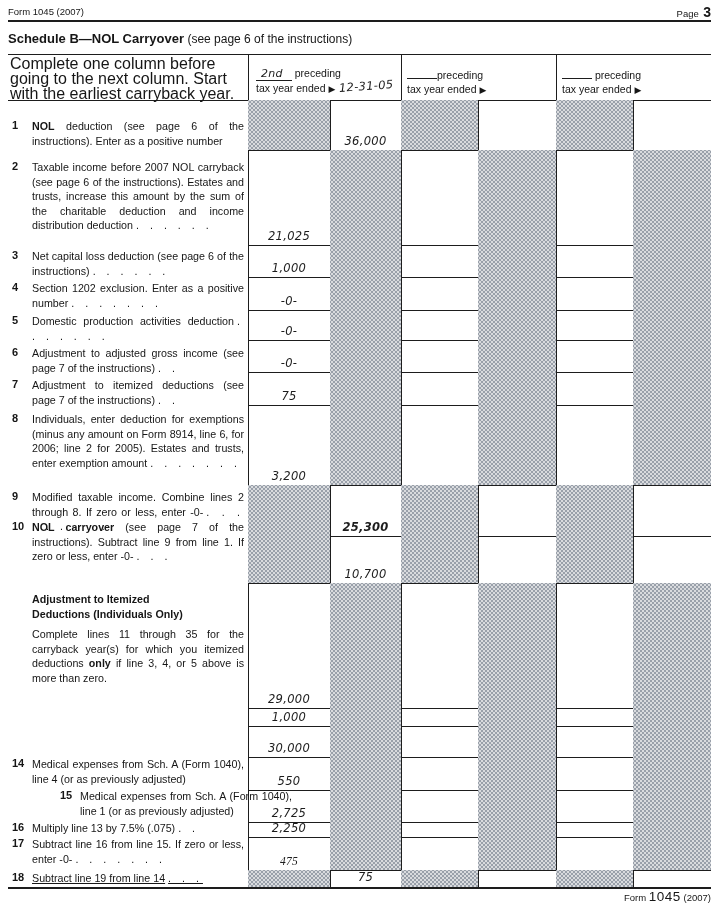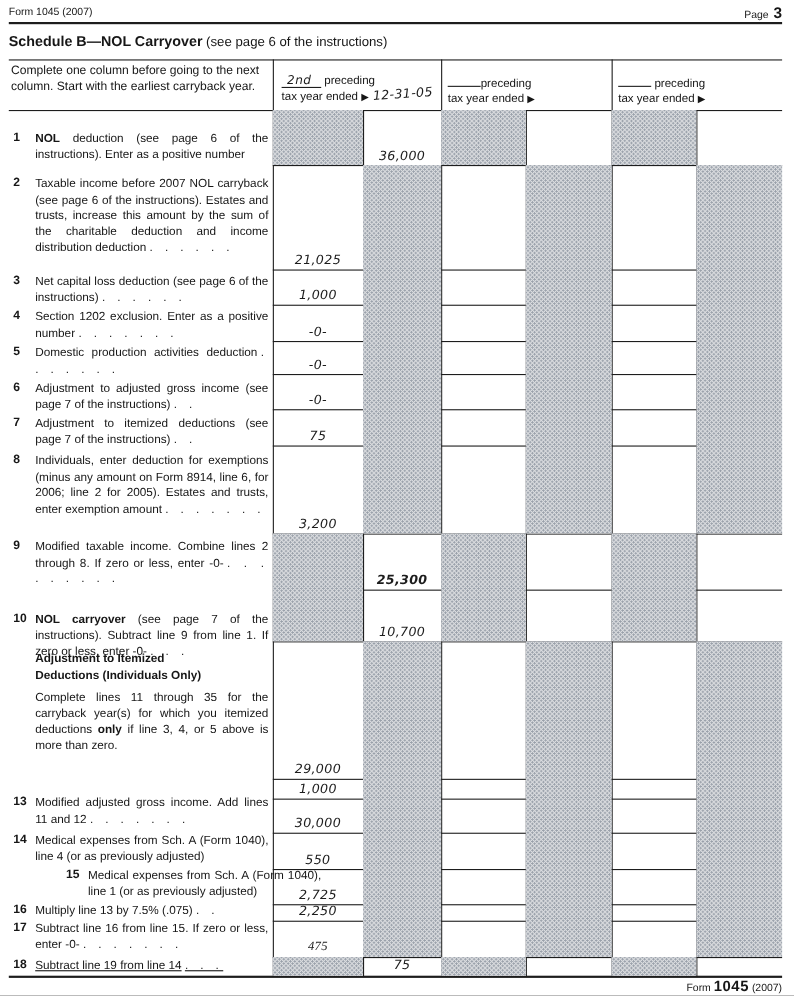--- a/index.html
+++ b/index.html
@@ -33,21 +33,21 @@
   .val{position:absolute;height:17px;line-height:17px;text-align:center;}
   .va1{left:248px;width:82px;} .vb1{left:330px;width:71px;}
   .colhead{position:absolute;font-size:10.5px;line-height:14px;color:#161616;}
   .ord{border-bottom:1px solid #1d1d1d;padding:0 9px 0 5px;font-size:11px;}
   .blank{display:inline-block;width:30px;height:10px;border-bottom:1px solid #1d1d1d;}
   .date{display:inline-block;transform:rotate(-4deg) translateY(-2px);margin-left:4px;}
   .arrow{font-size:9px;}
   .notehead{font-weight:bold;font-size:10.8px;line-height:14px;}
   .notepara{font-size:10.6px;line-height:13px;text-align:justify;}
   .footer{position:absolute;right:11px;top:889px;font-size:9.5px;}
-  .footer .fnum{font-size:13.5px;font-weight:bold;letter-spacing:0.5px;}
+  .footer .fnum{font-size:13.5px;font-weight:normal;letter-spacing:0.5px;}
 </style>
 </head>
 <body>
 
 <div class="page">
 
   <div class="abs tiny" style="left:8px;top:6px;">Form 1045 (2007)</div>
   <div class="abs" style="right:11px;top:3px;text-align:center;">
     <span class="tiny">Page</span>
     <span class="pgnum">3</span>
@@ -124,21 +124,21 @@
     <div class="hl la3" style="top:822px;"></div>
   <div class="hl la1" style="top:837px;"></div>
     <div class="hl la2" style="top:837px;"></div>
     <div class="hl la3" style="top:837px;"></div>
 
   <div class="hl lb1" style="top:536px;"></div>
     <div class="hl lb2" style="top:536px;"></div>
     <div class="hl lb3" style="top:536px;"></div>
 
   <div class="colhead" style="left:10px;top:57px;width:230px;">
-    <span style="font-size:11px;line-height:14.5px;">Complete one column before going to the next column. Start with the earliest carryback year.</span>
+    <span style="font-size:16px;line-height:14.5px;">Complete one column before going to the next column. Start with the earliest carryback year.</span>
   </div>
 
   <div class="colhead" style="left:256px;top:66px;width:143px;">
     <span class="hw ord">2nd</span>
     <span>preceding</span><br>
     <span>tax year ended</span>
     <span class="arrow">▶</span><span class="hw date">12-31-05</span>
   </div>
 
   <div class="colhead" style="left:407px;top:68px;width:147px;">
@@ -182,36 +182,32 @@
       <span class="txt"><span>Adjustment to itemized deductions (see page 7 of the instructions)</span><span class="dots">. .</span></span>
     </div>
   <div class="desc" style="top:412px;">
       <span class="num">8</span>
       <span class="txt"><span>Individuals, enter deduction for exemptions (minus any amount on Form 8914, line 6, for 2006; line 2 for 2005). Estates and trusts, enter exemption amount</span><span class="dots">. . . . . . .</span></span>
     </div>
   <div class="desc" style="top:490px;">
       <span class="num">9</span>
       <span class="txt"><span>Modified taxable income. Combine lines 2 through 8. If zero or less, enter -0-</span><span class="dots">. . . . . . . . .</span></span>
     </div>
-  <div class="desc" style="top:556px;">
+  <div class="desc" style="top:520px;">
       <span class="num">10</span>
       <span class="txt"><b>NOL carryover</b><span> (see page 7 of the instructions). Subtract line 9 from line 1. If zero or less, enter -0-</span><span class="dots">. . .</span></span>
     </div>
 
   <div class="desc" style="top:592px;">
       <span class="txt notehead" style="text-align:left;width:170px;">Adjustment to Itemized Deductions (Individuals Only)</span>
     </div>
   <div class="desc" style="top:627px;">
       <span class="txt notepara"><span>Complete lines 11 through 35 for the carryback year(s) for which you itemized deductions </span><b>only</b><span> if line 3, 4, or 5 above is more than zero.</span></span>
     </div>
 
-  <div class="desc" style="top:723px;">
-      <span class="num">13</span>
-      <span class="txt"><span>Modified adjusted gross income. Add lines 11 and 12</span><span class="dots">. . . . . . .</span></span>
-    </div>
   <div class="desc" style="top:757px;">
       <span class="num">14</span>
       <span class="txt"><span>Medical expenses from Sch. A (Form 1040), line 4 (or as previously adjusted)</span></span>
     </div>
   <div class="desc" style="top:789px;margin-left:48px;">
       <span class="num">15</span>
       <span class="txt"><span>Medical expenses from Sch. A (Form 1040), line 1 (or as previously adjusted)</span></span>
     </div>
   <div class="desc" style="top:821px;">
       <span class="num">16</span>

